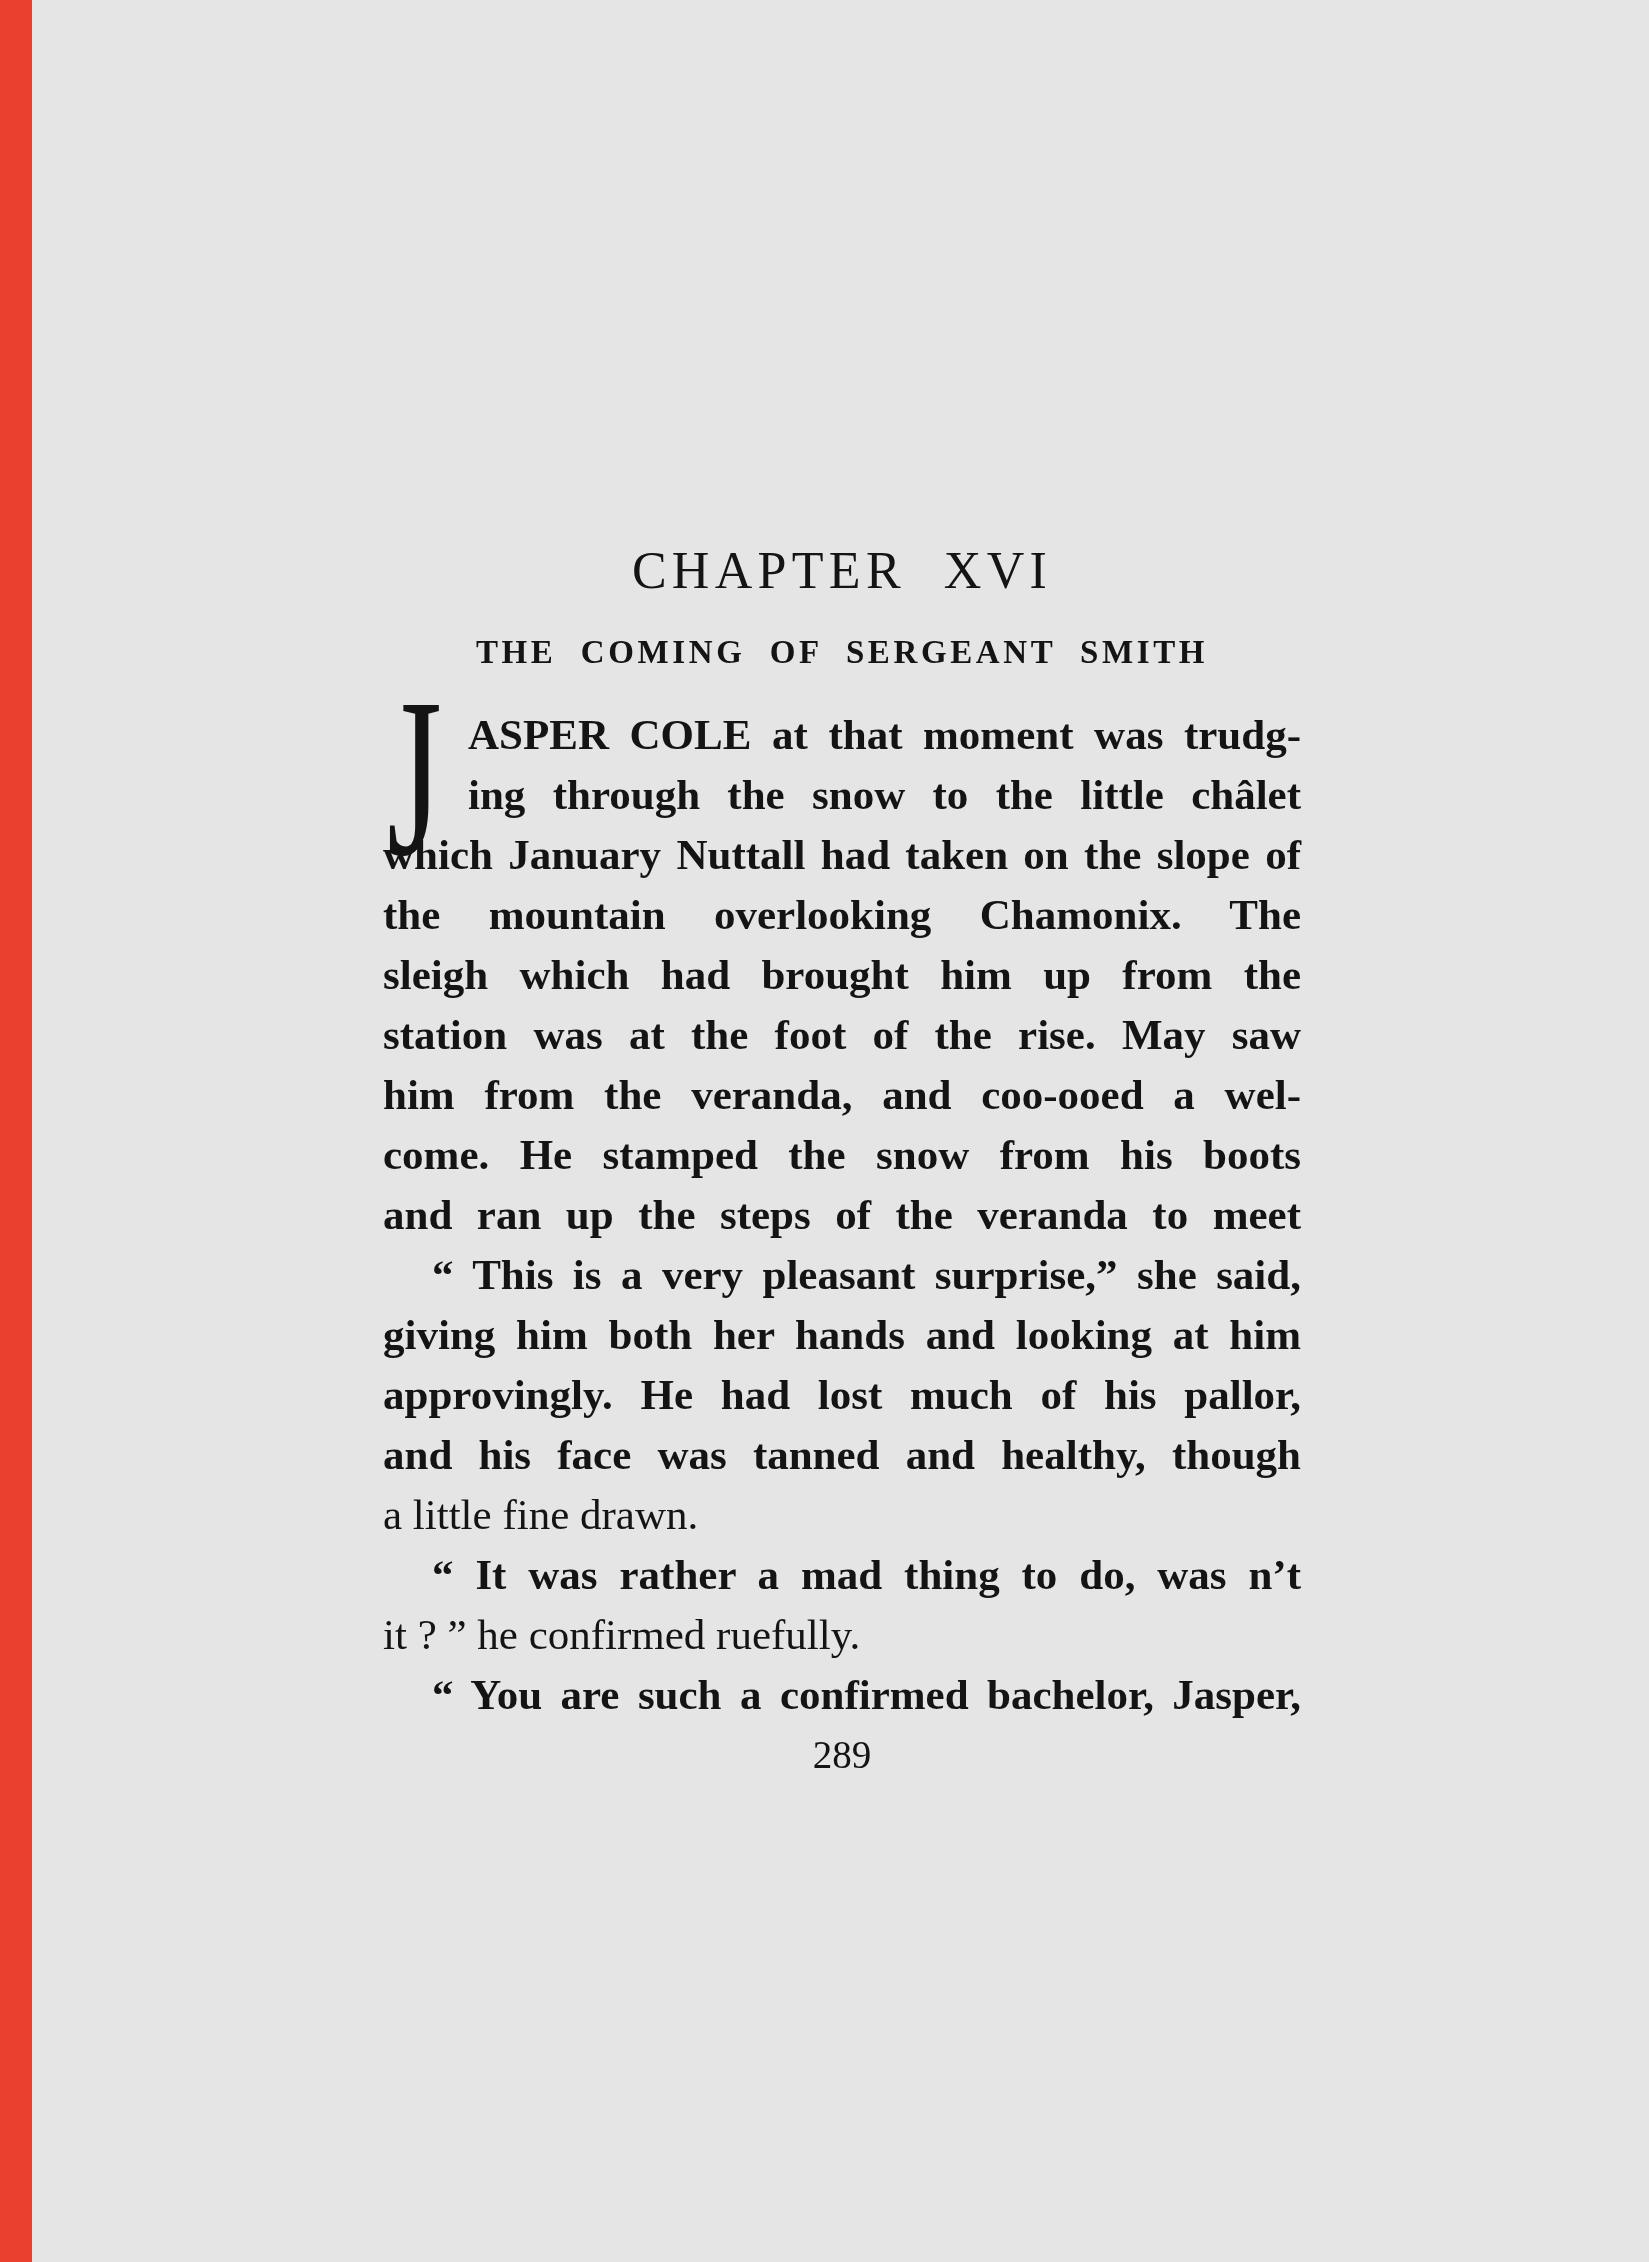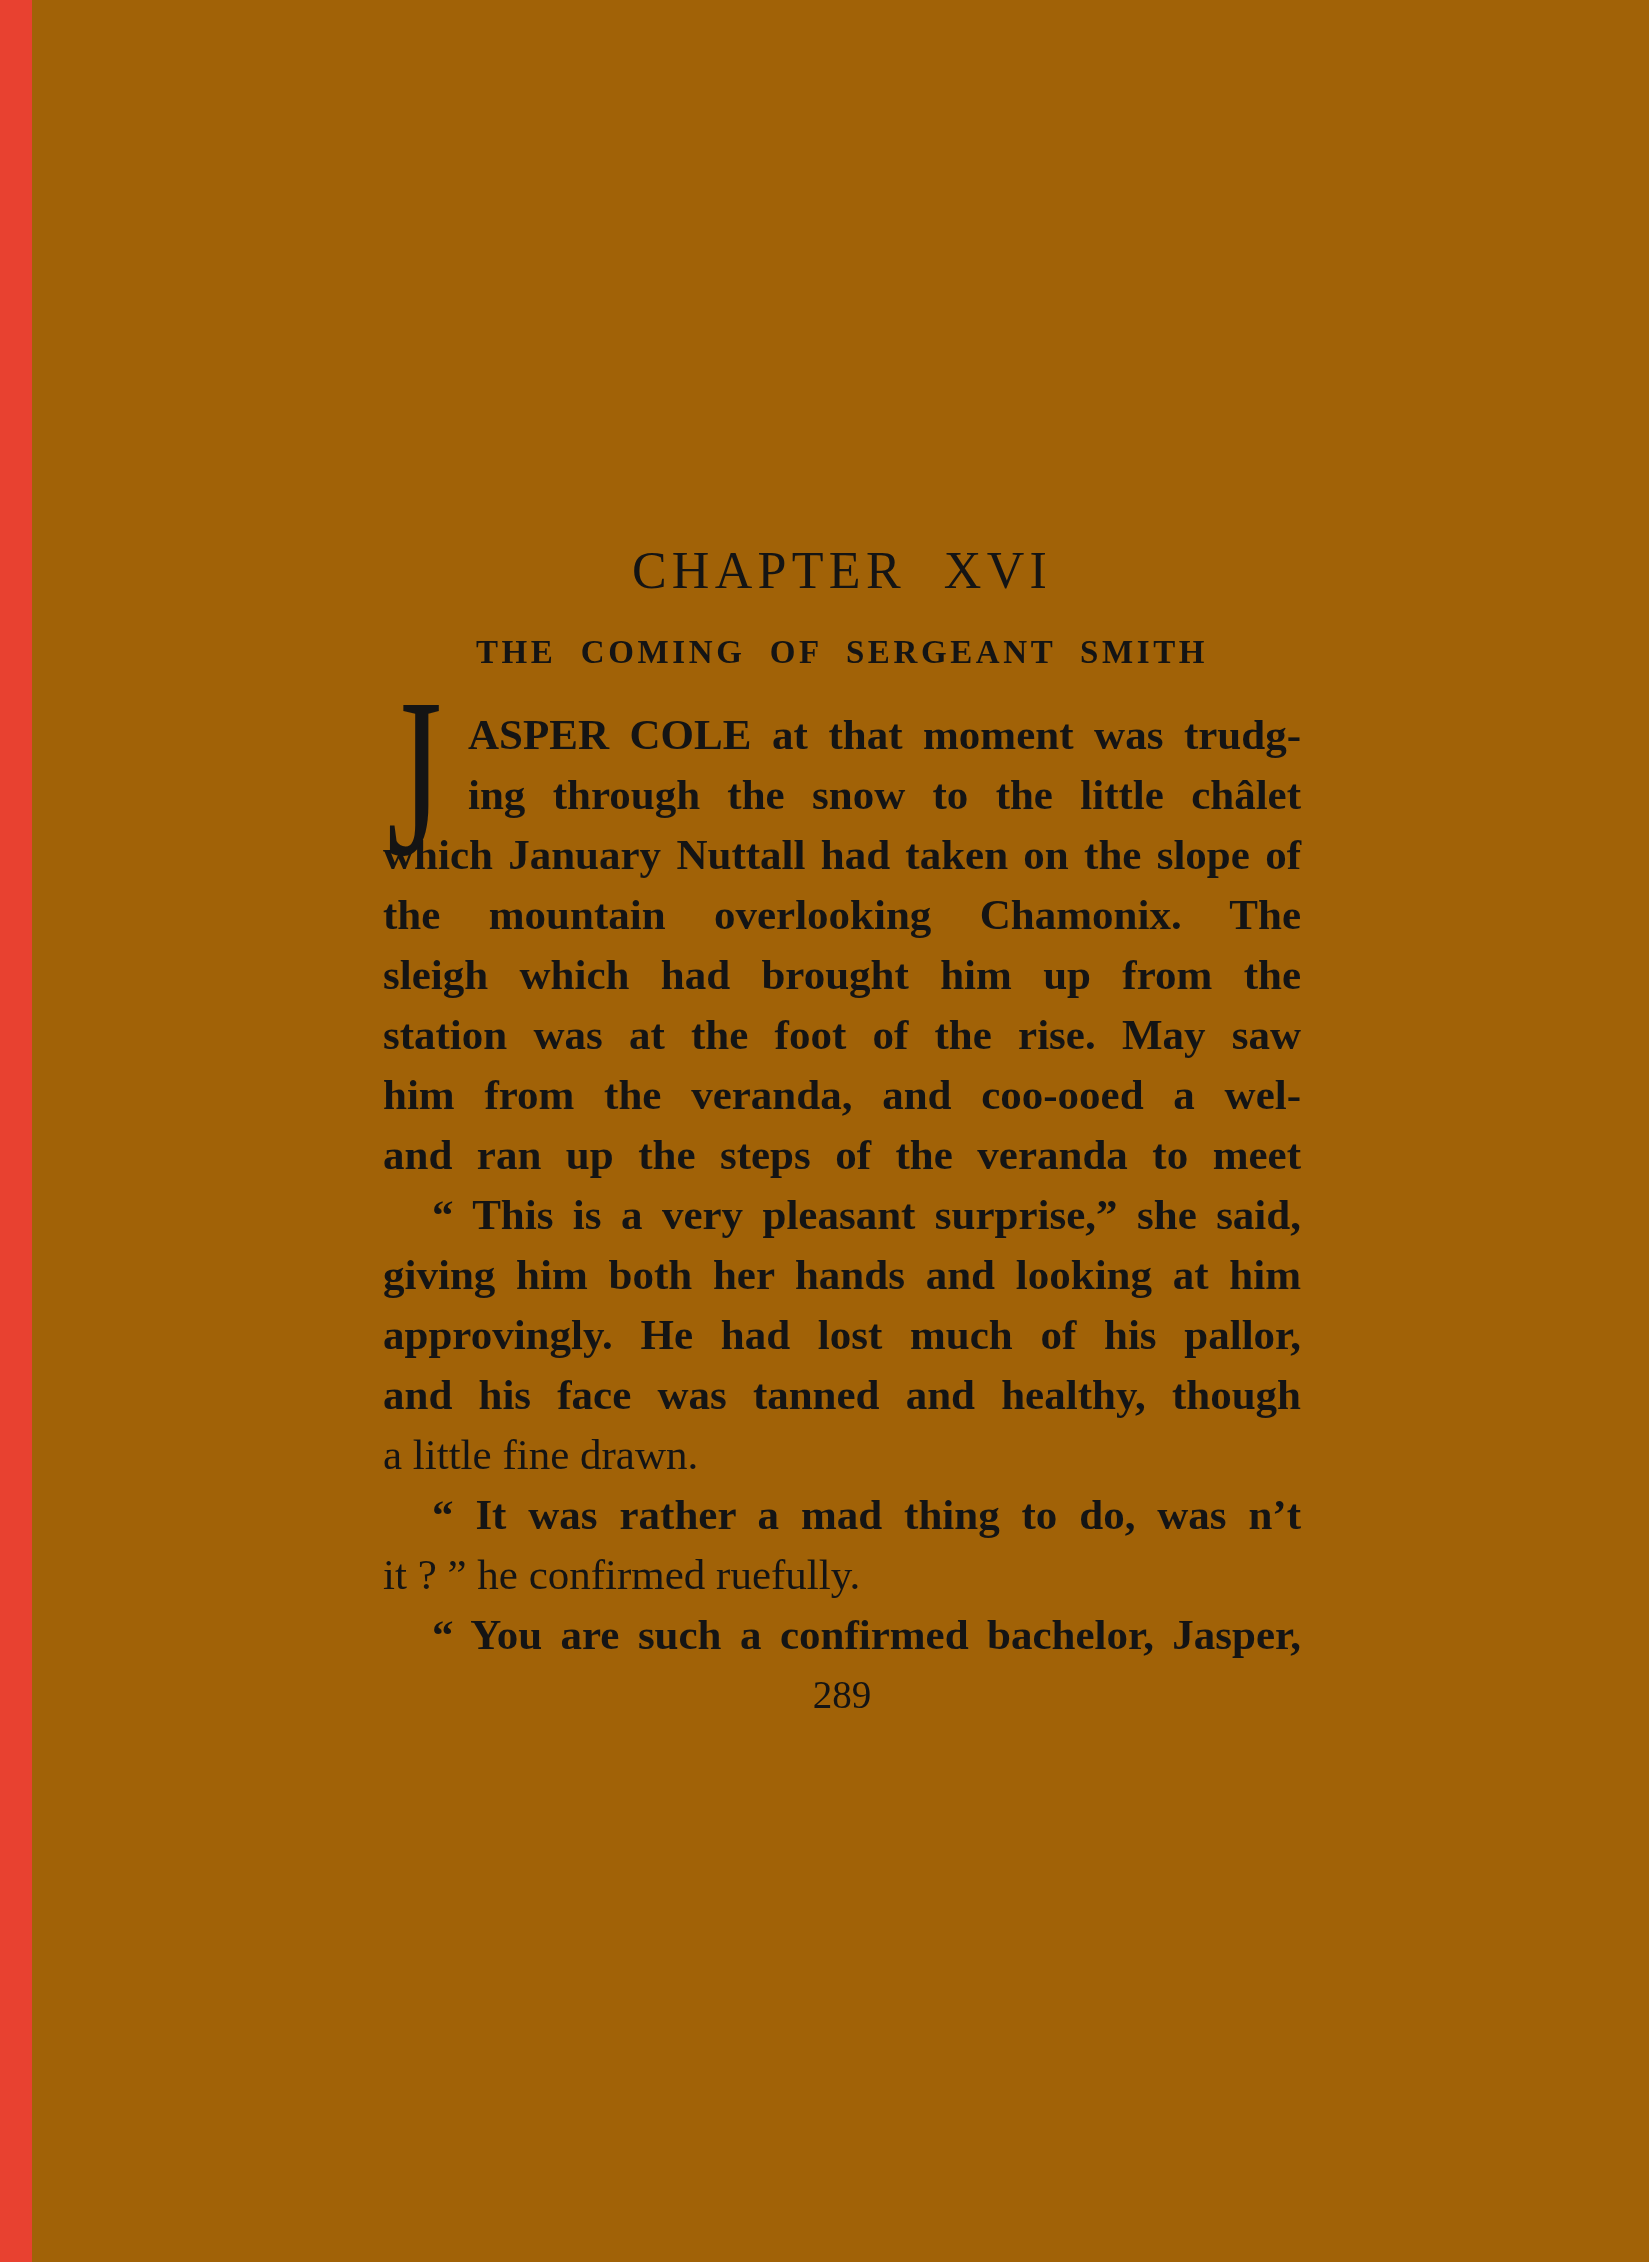--- a/index.html
+++ b/index.html
@@ -4,21 +4,21 @@
 <style>
   html, body {
     margin: 0;
     padding: 0;
     background: #ffffff;
   }
   .page {
     position: relative;
     width: 1649px;
     height: 2263px;
-    background: #a16207;
+    background: #e5e5e5;
     overflow: hidden;
     font-family: "Liberation Serif", serif;
     color: #141414;
   }
   .red-bar {
     position: absolute;
     left: 0;
     top: 0;
     width: 32px;
     height: 2263px;
@@ -105,20 +105,21 @@
     <div class="body-text">
       <div class="dropcap">J</div>
       <div>
           <div class="body-line drop just">ASPER COLE at that moment was trudg-</div>
           <div class="body-line drop just">ing through the snow to the little châlet</div>
           <div class="body-line just">which January Nuttall had taken on the slope of</div>
           <div class="body-line just">the mountain overlooking Chamonix.  The</div>
           <div class="body-line just">sleigh which had brought him up from the</div>
           <div class="body-line just">station was at the foot of the rise.  May saw</div>
           <div class="body-line just">him from the veranda, and coo-ooed a wel-</div>
+          <div class="body-line just">come.  He stamped the snow from his boots</div>
           <div class="body-line just">and ran up the steps of the veranda to meet</div>
           <div class="body-line indent just">“ This is a very pleasant surprise,” she said,</div>
           <div class="body-line just">giving him both her hands and looking at him</div>
           <div class="body-line just">approvingly.  He had lost much of his pallor,</div>
           <div class="body-line just">and his face was tanned and healthy, though</div>
           <div class="body-line plain">a little fine drawn.</div>
           <div class="body-line indent just">“ It was rather a mad thing to do, was n’t</div>
           <div class="body-line plain">it ? ” he confirmed ruefully.</div>
           <div class="body-line indent just">“ You are such a confirmed bachelor, Jasper,</div>
         </div>

